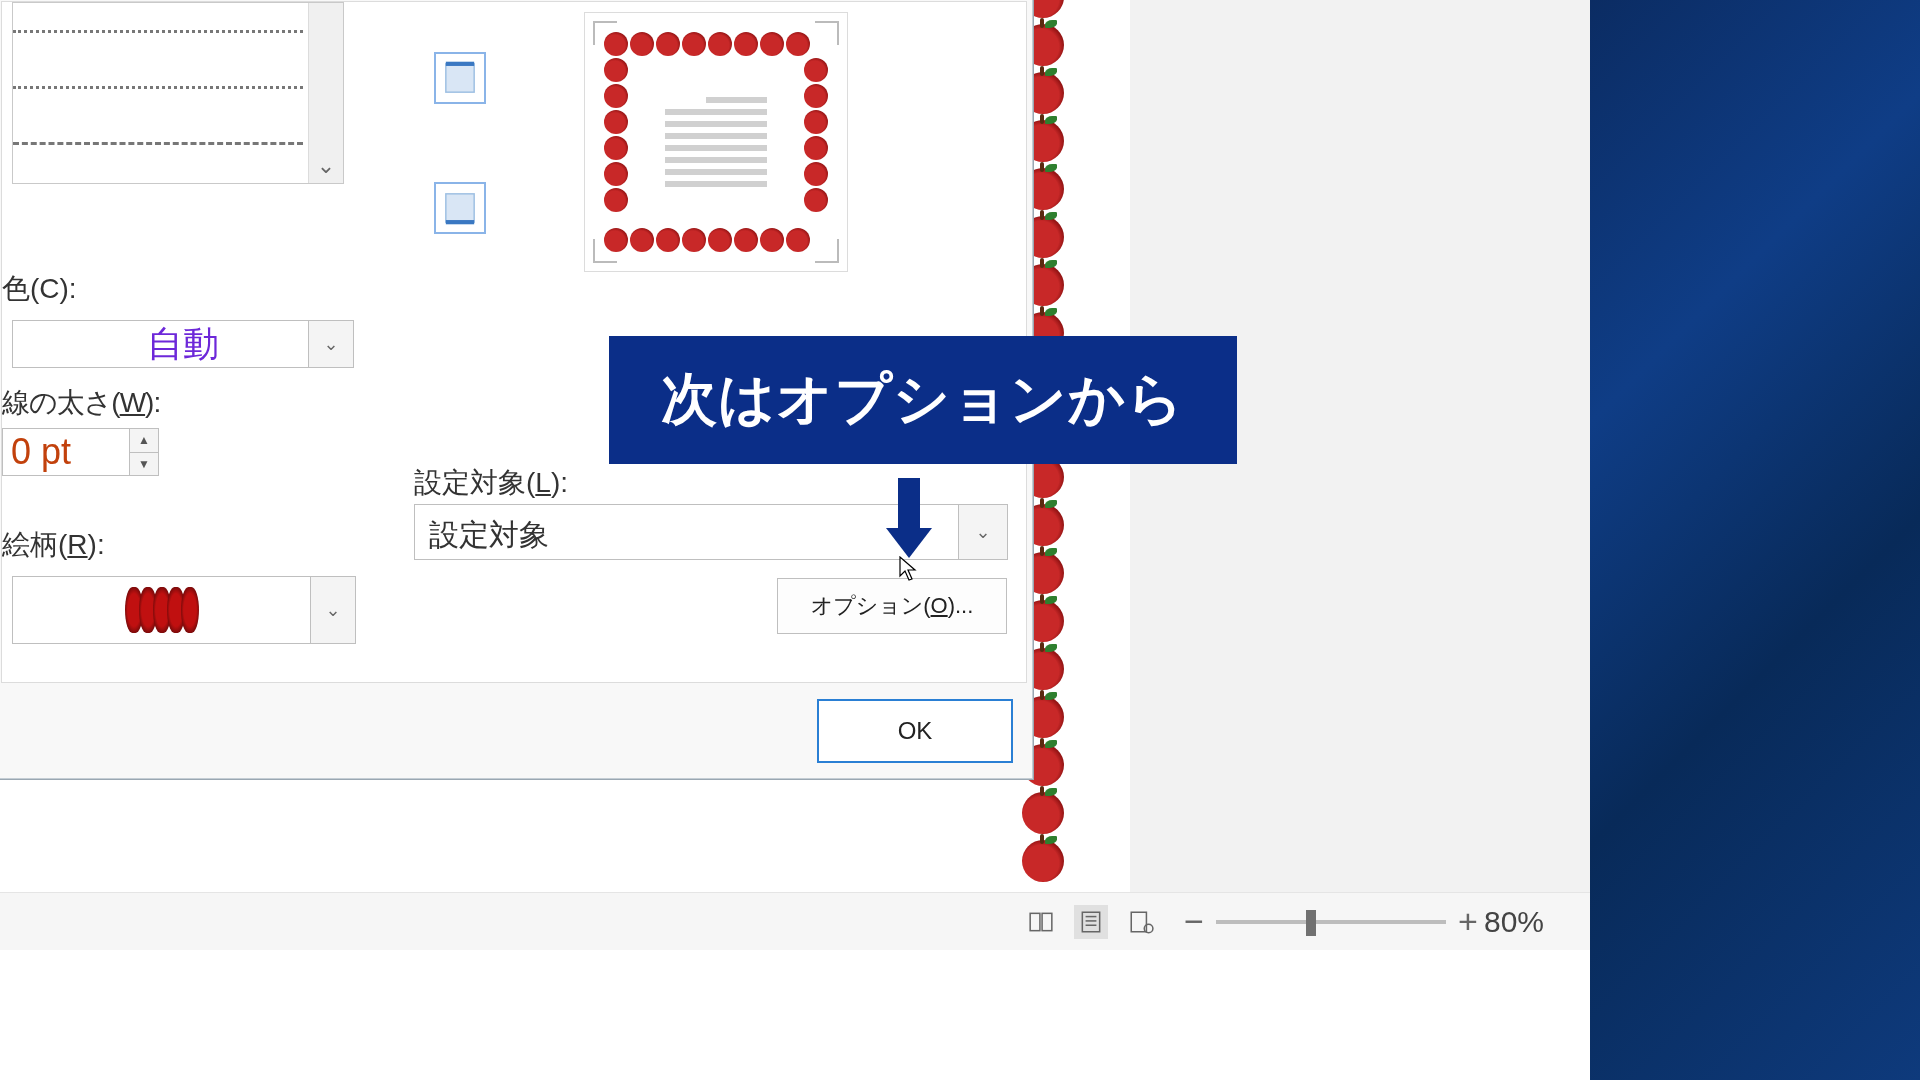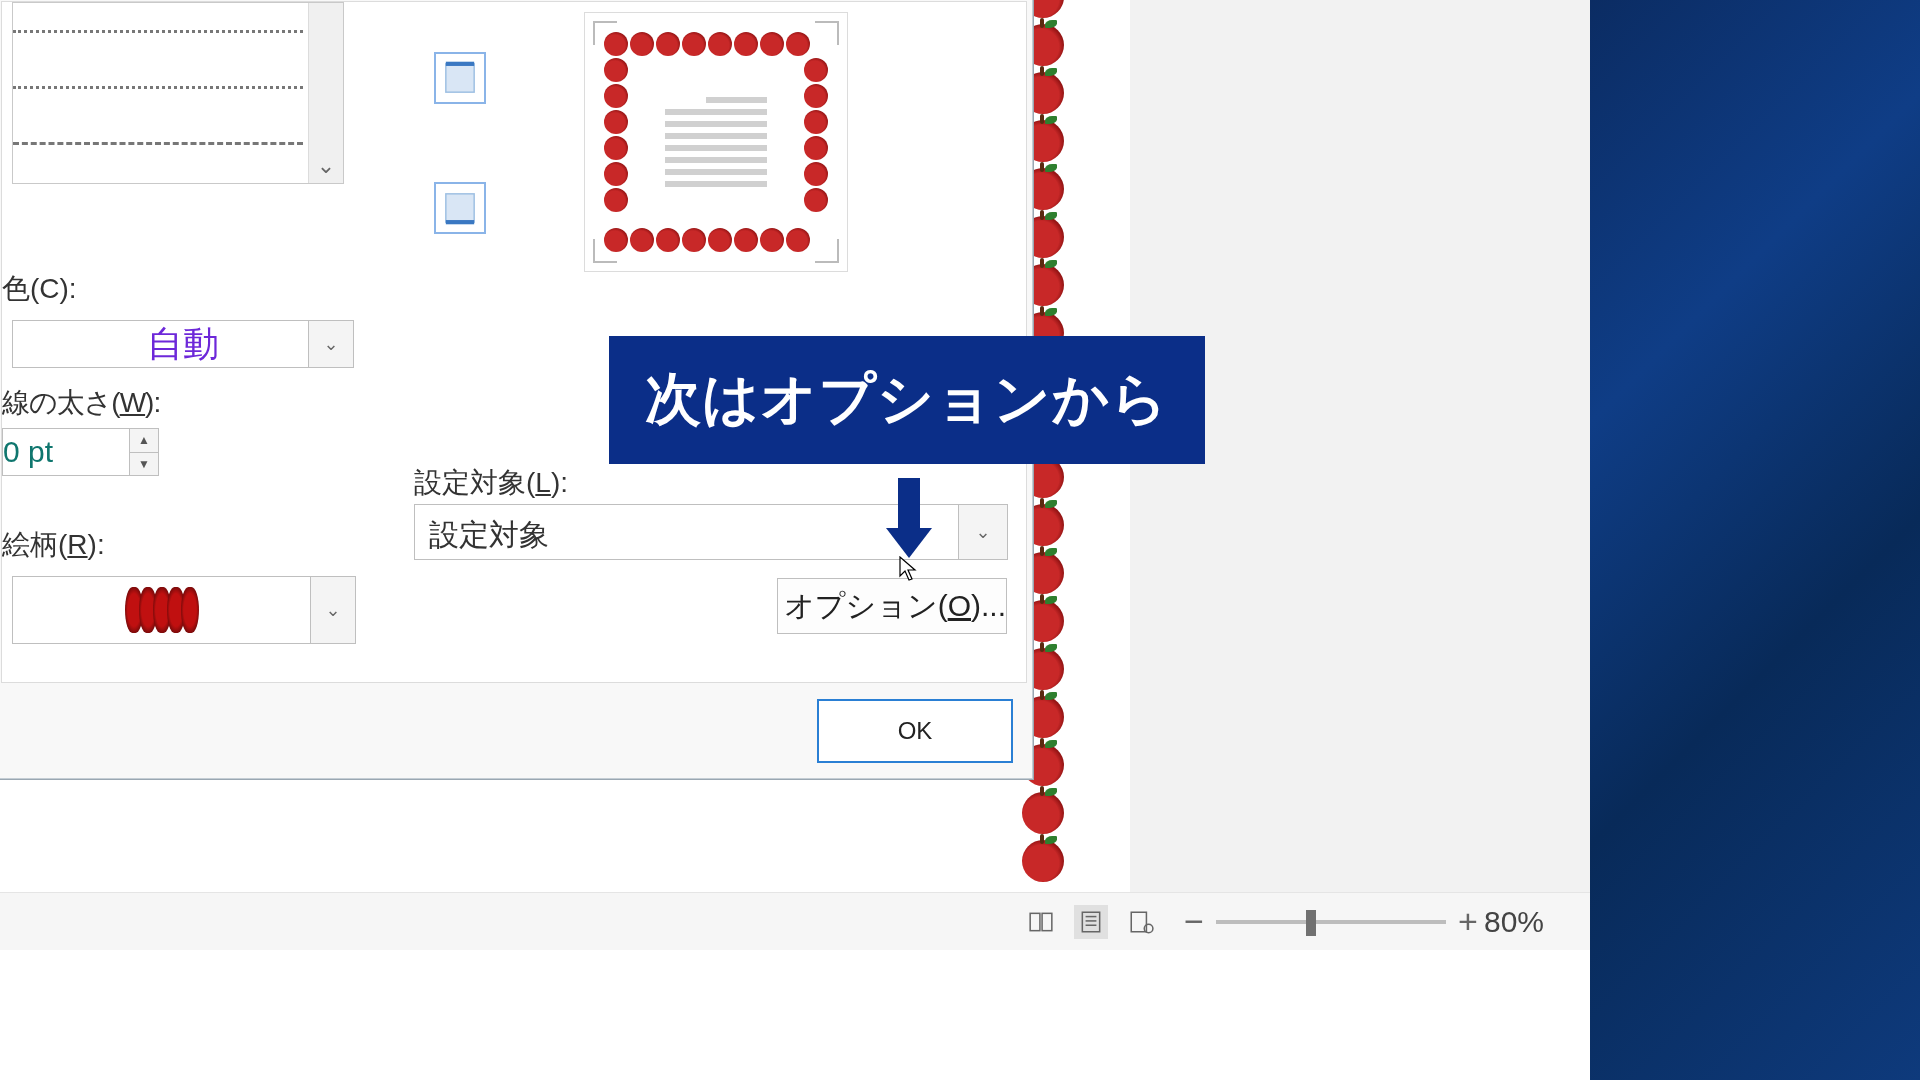--- a/index.html
+++ b/index.html
@@ -44,21 +44,21 @@
 .dotrule{width:290px;height:0;border-top:3px dotted #777}
 .dashdotrule{width:290px;height:0;border-top:3px dashed #777;border-image:none}
 .scroll-v{position:absolute;right:0;top:0;width:34px;height:100%;background:#f0f0f0;border-left:1px solid #dcdcdc;display:flex;align-items:flex-end;justify-content:center}
 .scroll-v span{font-size:22px;color:#666;margin-bottom:4px}
 
 .lbl{position:absolute;font-size:28px;color:#333}
 .sel-box{position:absolute;height:46px;background:#fff;border:1px solid #bfbfbf;display:flex;align-items:center;justify-content:center}
 .sel-box .val{font-size:36px;color:#6d28d9}
 .drop-arrow{position:absolute;right:0;top:0;bottom:0;width:44px;border-left:1px solid #bfbfbf;background:#f4f4f4;display:flex;align-items:center;justify-content:center;color:#666;font-size:18px}
 .spin-field{position:absolute;height:46px;background:#fff;border:1px solid #bfbfbf;display:flex;align-items:center}
-.spin-field .val{font-size:30px;color:#0f766e}
+.spin-field .val{font-size:36px;padding-left:8px;color:#c2410c}
 .spinners{position:absolute;right:0;top:0;bottom:0;width:28px;border-left:1px solid #bfbfbf;display:flex;flex-direction:column}
 .spinners div{flex:1;display:flex;align-items:center;justify-content:center;font-size:12px;color:#555;background:#f4f4f4}
 .spinners div+div{border-top:1px solid #bfbfbf}
 
 .art-preview{position:absolute;left:10px;width:298px;height:66px;border:1px solid #bfbfbf;background:#fff;display:flex;align-items:center;justify-content:center}
 .art-preview .orn{width:18px;height:46px;margin:0 -2px;background:radial-gradient(ellipse at center,#c01010 50%,#7a0a0a 72%);border-radius:50%/60%}
 
 
 .right-col{position:absolute;left:400px;top:0;right:0;bottom:0}
 .border-pick{width:48px;height:48px;border:2px solid #8ab4e8;background:#fff;position:absolute;display:flex;align-items:center;justify-content:center}
@@ -78,24 +78,24 @@
 .doc-lines{position:absolute;left:62px;top:60px;right:62px}
 .doc-lines div{height:6px;background:#d0d0d0;margin:6px 0}
 .doc-lines div:first-child{width:60%;margin-left:40%}
 
 
 .apply-lbl{font-size:28px;color:#333;position:absolute;left:12px;top:462px}
 .u{text-decoration:underline}
 .apply-sel{position:absolute;left:12px;top:502px;width:592px;height:54px;border:1px solid #bfbfbf;background:#fff}
 .apply-sel .val{position:absolute;left:14px;top:10px;font-size:30px;color:#333}
 .apply-sel .drop{position:absolute;right:0;top:0;width:48px;height:100%;border-left:1px solid #bfbfbf;background:#f4f4f4;display:flex;align-items:center;justify-content:center;color:#666;font-size:18px}
-.opt-btn{position:absolute;left:375px;top:576px;width:228px;height:54px;border:1px solid #bfbfbf;background:#fdfdfd;display:flex;align-items:center;justify-content:flex-end;font-size:30px;color:#222}
-
-
-.callout{position:absolute;left:609px;top:336px;background:#0b2e88;color:#fff;padding:26px 36px;font-size:56px;font-weight:700;letter-spacing:1px}
+.opt-btn{position:absolute;left:375px;top:576px;width:228px;height:54px;border:1px solid #bfbfbf;background:#fdfdfd;display:flex;align-items:center;justify-content:center;font-size:22px;color:#222}
+
+
+.callout{position:absolute;left:609px;top:336px;background:#0b2e88;color:#fff;padding:26px 52px;font-size:56px;font-weight:700;letter-spacing:1px}
 .callout-arrow{position:absolute;left:886px;top:478px;width:46px;height:88px}
 .callout-arrow .stem{position:absolute;left:12px;top:0;width:22px;height:58px;background:#0b2e88}
 .callout-arrow .head{position:absolute;left:0;top:50px;width:0;height:0;border-left:23px solid transparent;border-right:23px solid transparent;border-top:30px solid #0b2e88}
 
 .cursor{position:absolute;left:898px;top:556px;width:22px;height:28px}
 .cursor svg{width:22px;height:28px}
 </style>
 </head>
 <body>
 

